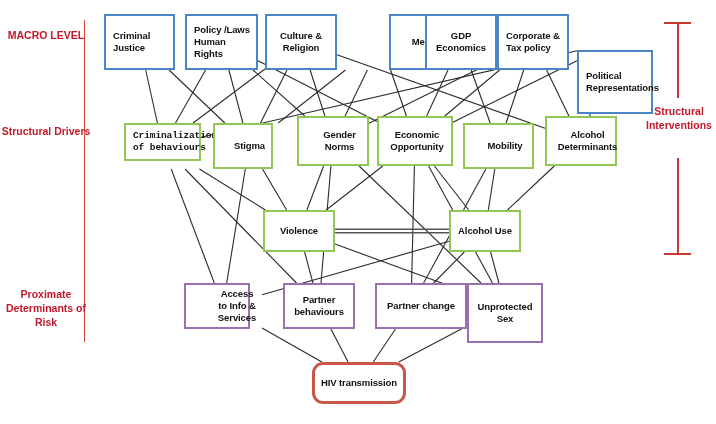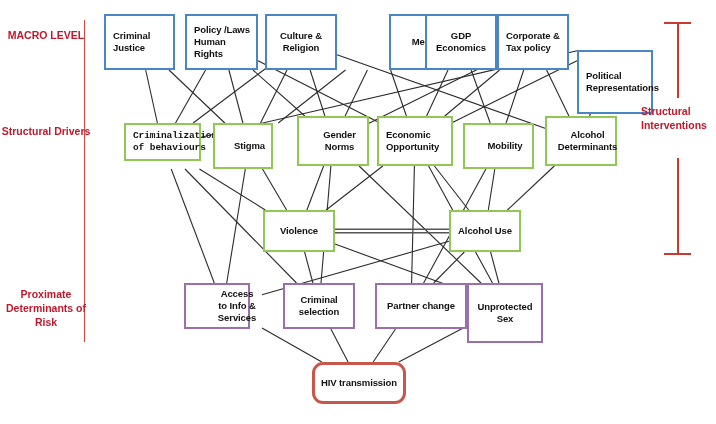--- a/index.html
+++ b/index.html
@@ -98,20 +98,21 @@
   }
   .bracket-label {
     position: absolute;
     left: 641px;
     top: 104px;
     width: 76px;
     color: #c2182b;
     font-weight: bold;
     font-size: 10.5px;
     line-height: 1.35;
+    text-align: center;
     z-index: 4;
   }
 </style>
 </head>
 <body>
 
 <div id="canvas">
   <svg id="edges" viewBox="0 0 716 424">
       <line x1="145.7" y1="70.0" x2="157.4" y2="123.0" stroke="#2b2b2b" stroke-width="1.1"></line>
       <line x1="169.0" y1="70.0" x2="224.8" y2="123.0" stroke="#2b2b2b" stroke-width="1.1"></line>
@@ -180,24 +181,24 @@
       <div class="node macro left-text" style="left: 104px; top: 14px; width: 71px; height: 56px;">Criminal Justice</div>
       <div class="node macro left-text" style="left: 185px; top: 14px; width: 73px; height: 56px;">Policy /Laws Human Rights</div>
       <div class="node macro" style="left: 265px; top: 14px; width: 72px; height: 56px;">Culture &amp; Religion</div>
       <div class="node macro" style="left: 345px; top: 14px; width: 72px; height: 56px; margin-left: 44px;">Media</div>
       <div class="node macro" style="left: 425px; top: 14px; width: 72px; height: 56px;">GDP Economics</div>
       <div class="node macro left-text" style="left: 497px; top: 14px; width: 72px; height: 56px;">Corporate &amp; Tax policy</div>
       <div class="node macro left-text" style="left: 577px; top: 22px; width: 76px; height: 64px; margin-top: 28px;">Political Representations</div>
       <div class="node driver left-text" style="left: 124px; top: 123px; width: 77px; height: 38px; font-family: Liberation Mono, monospace;">Criminalization of behaviours</div>
       <div class="node driver" style="left: 213px; top: 123px; width: 60px; height: 46px;">Stigma</div>
       <div class="node driver" style="left: 297px; top: 116px; width: 72px; height: 50px;">Gender Norms</div>
-      <div class="node driver left-text" style="left: 377px; top: 116px; width: 76px; height: 50px;">Economic Opportunity</div>
+      <div class="node driver left-text" style="left: 377px; top: 116px; width: 76px; height: 50px; text-align: center;">Economic Opportunity</div>
       <div class="node driver" style="left: 463px; top: 123px; width: 71px; height: 46px;">Mobility</div>
       <div class="node driver" style="left: 545px; top: 116px; width: 72px; height: 50px;">Alcohol Determinants</div>
       <div class="node mediator" style="left: 263px; top: 210px; width: 72px; height: 42px;">Violence</div>
       <div class="node mediator" style="left: 449px; top: 210px; width: 72px; height: 42px;">Alcohol Use</div>
       <div class="node proximate" style="left: 184px; top: 283px; width: 66px; height: 46px; padding-left: 43px;">Access to Info &amp; Services</div>
-      <div class="node proximate" style="left: 283px; top: 283px; width: 72px; height: 46px;">Criminal selection</div>
+      <div class="node proximate" style="left: 283px; top: 283px; width: 72px; height: 46px;">Partner behaviours</div>
       <div class="node proximate" style="left: 375px; top: 283px; width: 92px; height: 46px;">Partner change</div>
       <div class="node proximate" style="left: 467px; top: 283px; width: 76px; height: 60px;">Unprotected Sex</div>
       <div class="node outcome" style="left: 312px; top: 362px; width: 94px; height: 42px;">HIV transmission</div>
     </div>
 </div>
 
 </body></html>

